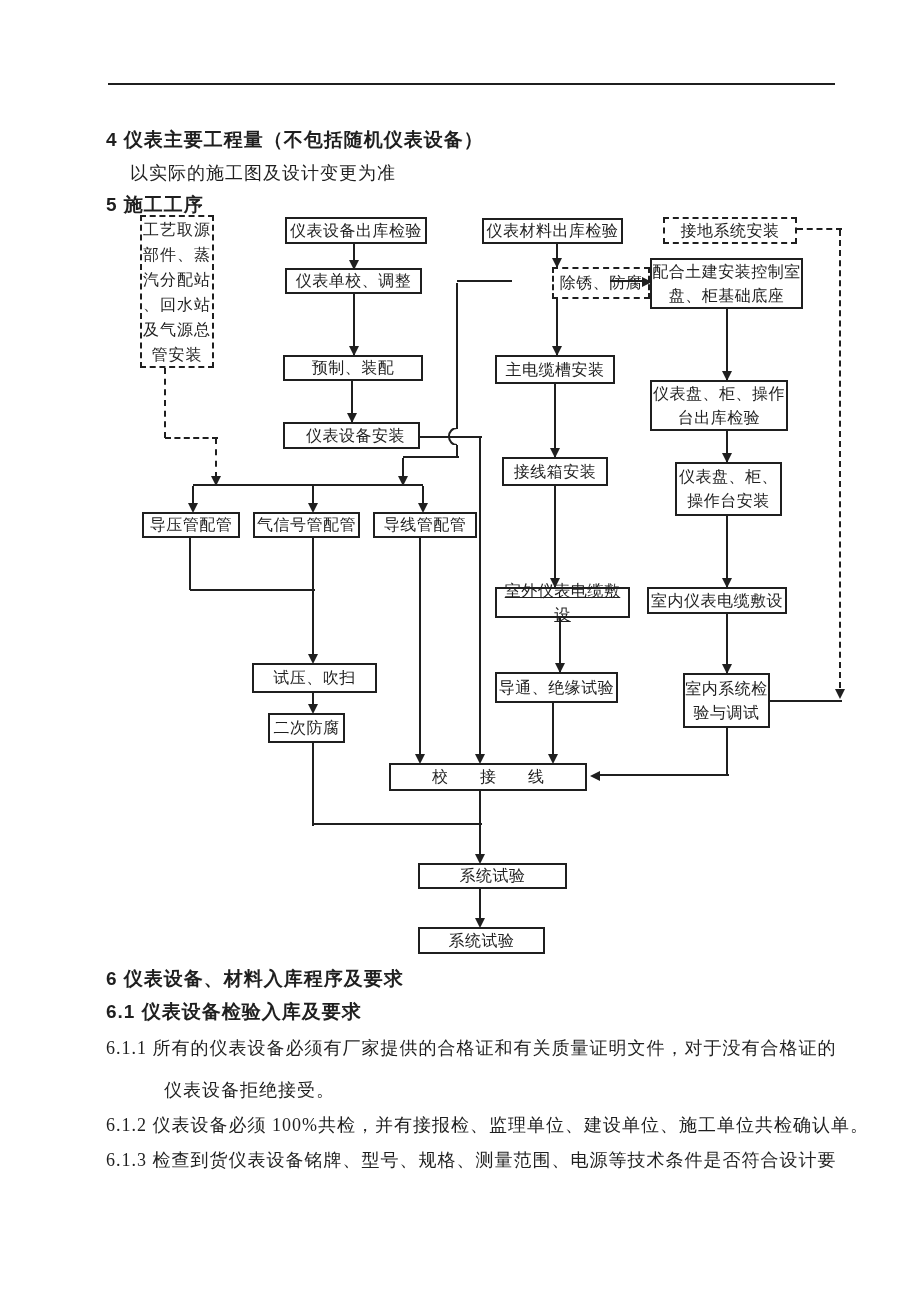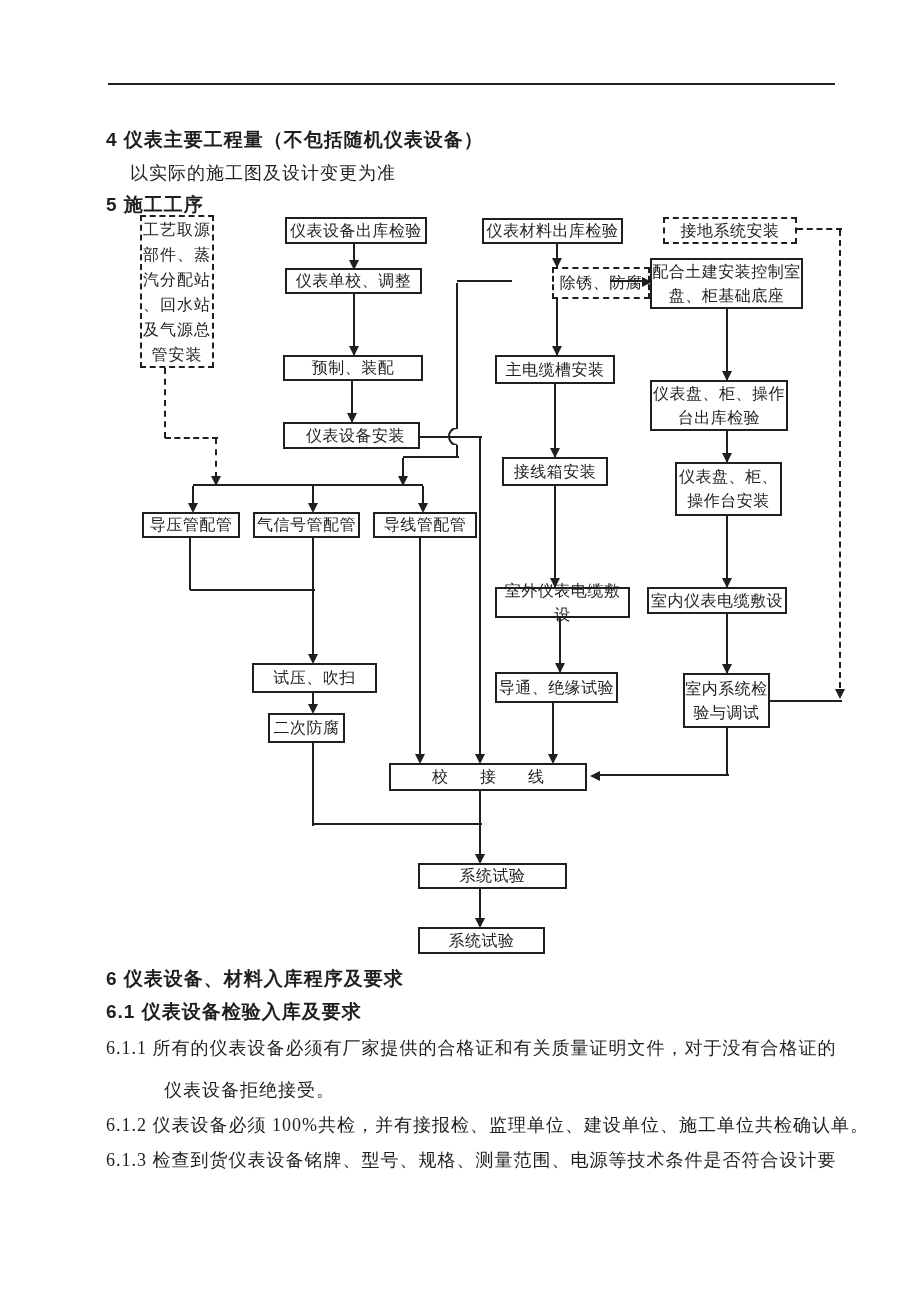--- a/index.html
+++ b/index.html
@@ -75,21 +75,21 @@
 盘、柜基础底座</div>
       <div class="flow-node" style="left: 495px; top: 355px; width: 120px; height: 29px;">主电缆槽安装</div>
       <div class="flow-node" style="left: 650px; top: 380px; width: 138px; height: 51px;">仪表盘、柜、操作
 台出库检验</div>
       <div class="flow-node" style="left: 502px; top: 457px; width: 106px; height: 29px;">接线箱安装</div>
       <div class="flow-node" style="left: 675px; top: 462px; width: 107px; height: 54px;">仪表盘、柜、
 操作台安装</div>
       <div class="flow-node" style="left: 142px; top: 512px; width: 98px; height: 26px;">导压管配管</div>
       <div class="flow-node" style="left: 253px; top: 512px; width: 107px; height: 26px;">气信号管配管</div>
       <div class="flow-node" style="left: 373px; top: 512px; width: 104px; height: 26px;">导线管配管</div>
-      <div class="flow-node" style="left: 495px; top: 587px; width: 135px; height: 31px;">室外仪表电缆敷设</div>
+      <div class="flow-node" style="left: 495px; top: 587px; width: 135px; height: 31px; text-decoration: underline;">室外仪表电缆敷设</div>
       <div class="flow-node" style="left: 647px; top: 587px; width: 140px; height: 27px;">室内仪表电缆敷设</div>
       <div class="flow-node" style="left: 252px; top: 663px; width: 125px; height: 30px;">试压、吹扫</div>
       <div class="flow-node" style="left: 268px; top: 713px; width: 77px; height: 30px;">二次防腐</div>
       <div class="flow-node" style="left: 495px; top: 672px; width: 123px; height: 31px;">导通、绝缘试验</div>
       <div class="flow-node" style="left: 683px; top: 673px; width: 87px; height: 55px;">室内系统检
 验与调试</div>
       <div class="flow-node spaced" style="left: 389px; top: 763px; width: 198px; height: 28px;">校 接 线</div>
       <div class="flow-node" style="left: 418px; top: 863px; width: 149px; height: 26px;">系统试验</div>
       <div class="flow-node" style="left: 418px; top: 927px; width: 127px; height: 27px;">系统试验</div>
       <div class="vline" style="left: 353px; top: 243px; height: 25px;"></div>

